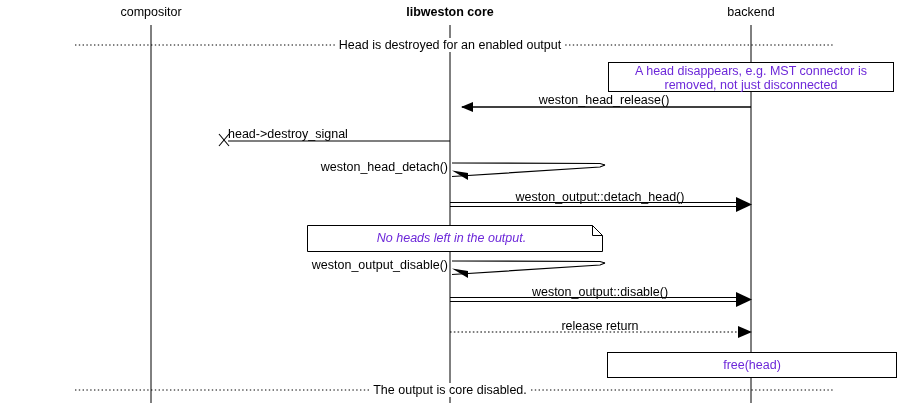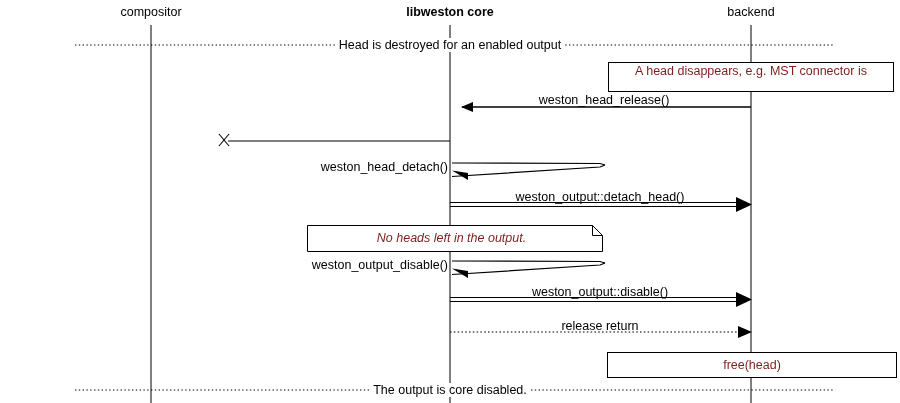--- a/index.html
+++ b/index.html
@@ -40,21 +40,21 @@
     transform: translateX(-100%);
   }
   .participant-name {
     font-size: 12.5px;
   }
   .note-text {
     position: absolute;
     font-size: 12.5px;
     line-height: 14px;
     text-align: center;
-    color: #7f1d1d;
+    color: #6d28d9;
   }
   .sep-text {
     position: absolute;
     font-size: 12.5px;
     background: #ffffff;
     padding: 0 3px;
     transform: translateX(-50%);
     white-space: nowrap;
   }
 </style>
@@ -147,27 +147,29 @@
 
   <div class="lbl lbl-center participant-name" style="left:450px; top:5px;font-weight:bold;">libweston core</div>
 
   <div class="lbl lbl-center participant-name" style="left:751px; top:5px;">backend</div>
 
   <div class="sep-text" style="left:450px; top:38px;">Head is destroyed for an enabled output</div>
 
   <div class="sep-text" style="left:450px; top:383px;">The output is core disabled.</div>
 
   <div class="note-text" style="left:610px; top:64px; width:282px;">A head disappears, e.g. MST connector is</div>
+  <div class="note-text" style="left:610px; top:78px; width:282px;">removed, not just disconnected</div>
 
   <div class="note-text" style="left:309px; top:231px; width:285px;font-style:italic;">No heads left in the output.</div>
 
   <div class="note-text" style="left:609px; top:358px; width:286px;">free(head)</div>
 
   <div class="lbl lbl-center" style="left:604px; top:93px;">weston_head_release()</div>
 
+  <div class="lbl" style="left:228px; top:127px;">head-&gt;destroy_signal</div>
 
   <div class="lbl lbl-right" style="left:448px; top:160px;">weston_head_detach()</div>
 
   <div class="lbl lbl-center" style="left:600px; top:190px;">weston_output::detach_head()</div>
 
   <div class="lbl lbl-right" style="left:448px; top:258px;">weston_output_disable()</div>
 
   <div class="lbl lbl-center" style="left:600px; top:285px;">weston_output::disable()</div>
 
   <div class="lbl lbl-center" style="left:600px; top:319px;">release return</div>

